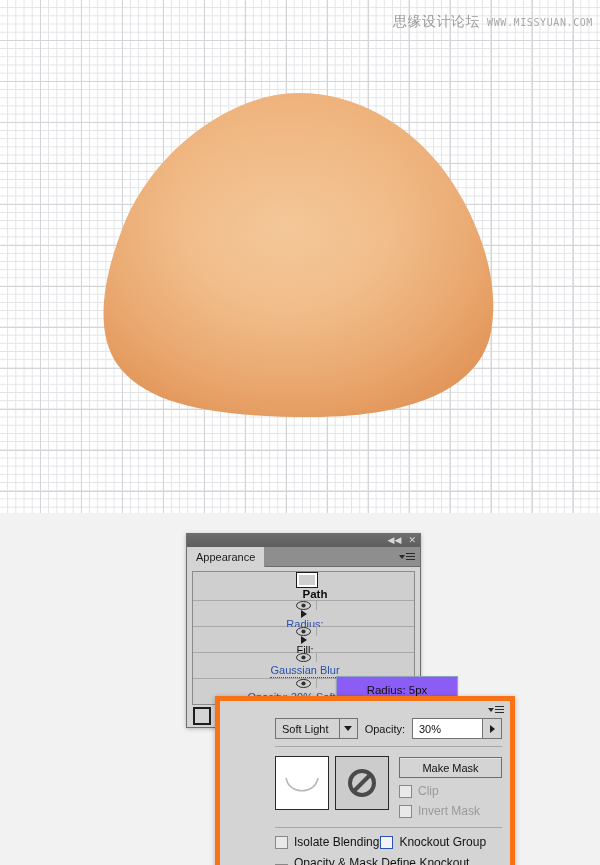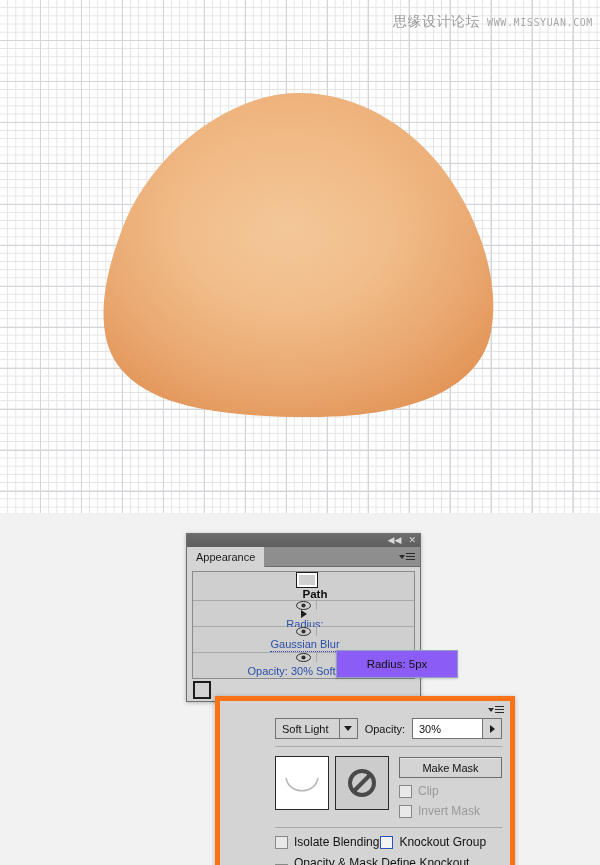--- a/index.html
+++ b/index.html
@@ -552,20 +552,33 @@
             <circle cx="7.5" cy="4.5" r="2.1" fill="#2f2f2f"></circle>
           </svg>
         </span>
         <span class="col-tri">
           <span class="tri-right"></span>
         </span>
         <span class="ap-label">Radius:</span>
         <span class="swatch stroke-none"></span>
       </div>
 
+      <div class="ap-row">
+        <span class="col-eye">
+          <svg width="15" height="9" viewBox="0 0 15 9">
+            <ellipse cx="7.5" cy="4.5" rx="7" ry="4" fill="none" stroke="#2f2f2f" stroke-width="1"></ellipse>
+            <circle cx="7.5" cy="4.5" r="2.1" fill="#2f2f2f"></circle>
+          </svg>
+        </span>
+        <span class="col-tri">
+          <span class="tri-right"></span>
+        </span>
+        <span class="ap-label dark">Fill:</span>
+        <span class="swatch fill-dark"></span>
+      </div>
 
       <div class="ap-row">
         <span class="col-eye">
           <svg width="15" height="9" viewBox="0 0 15 9">
             <ellipse cx="7.5" cy="4.5" rx="7" ry="4" fill="none" stroke="#2f2f2f" stroke-width="1"></ellipse>
             <circle cx="7.5" cy="4.5" r="2.1" fill="#2f2f2f"></circle>
           </svg>
         </span>
         <span class="col-tri"></span>
         <span class="ap-label">Gaussian Blur</span>

